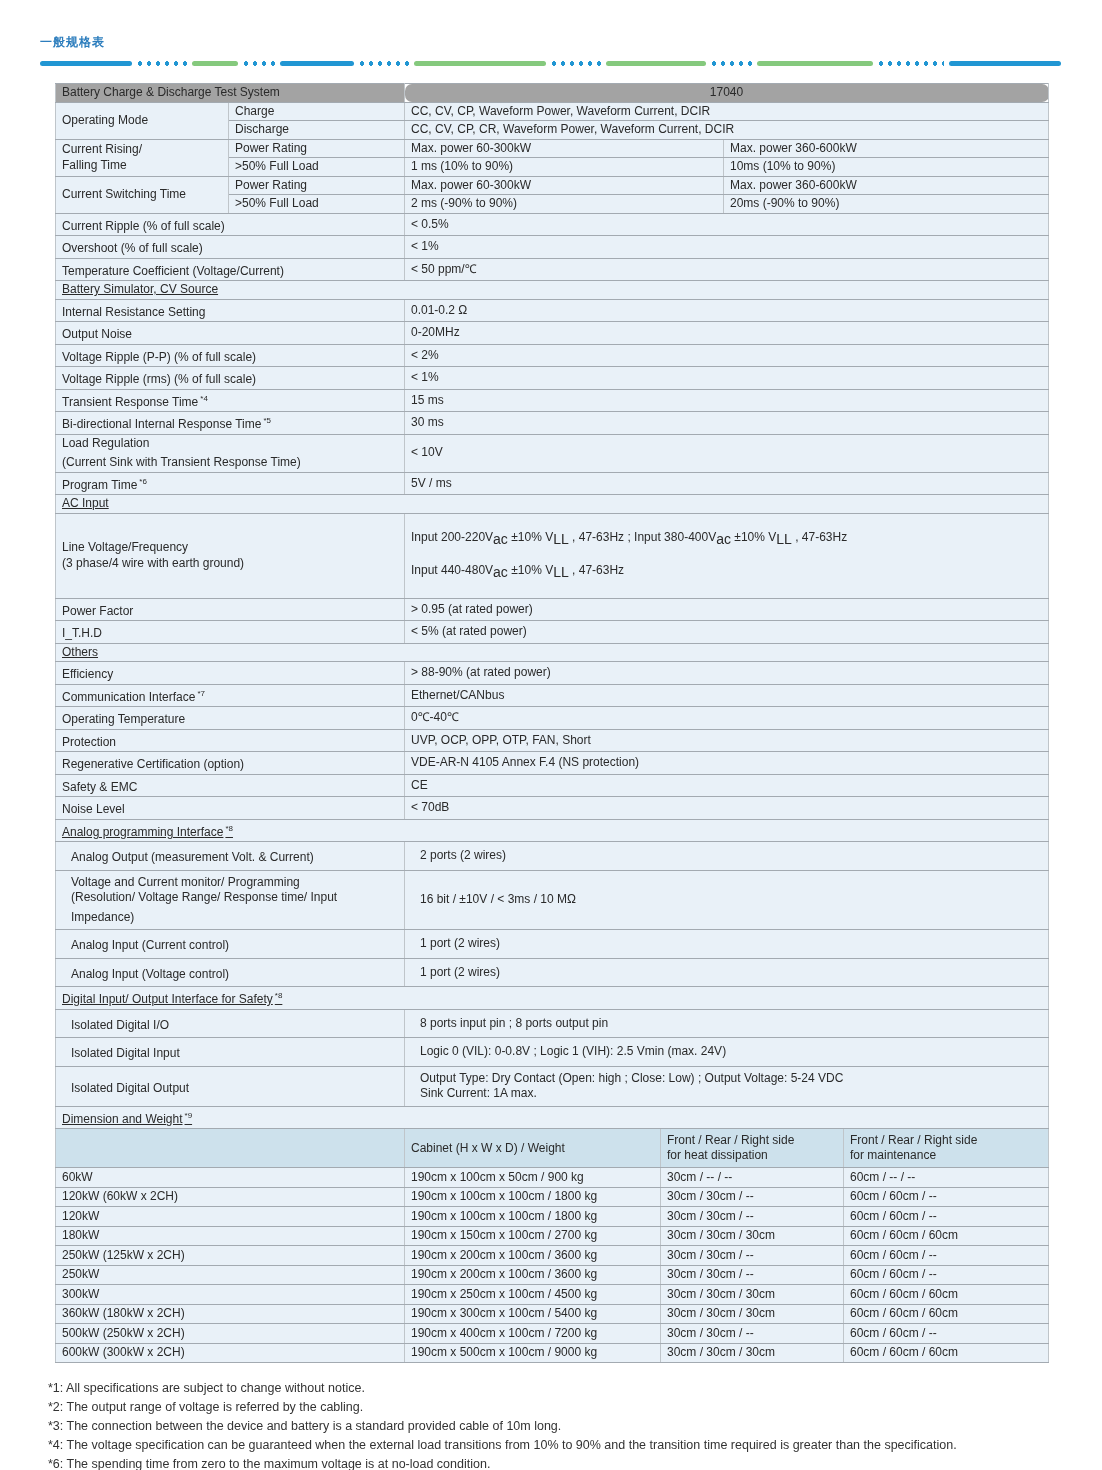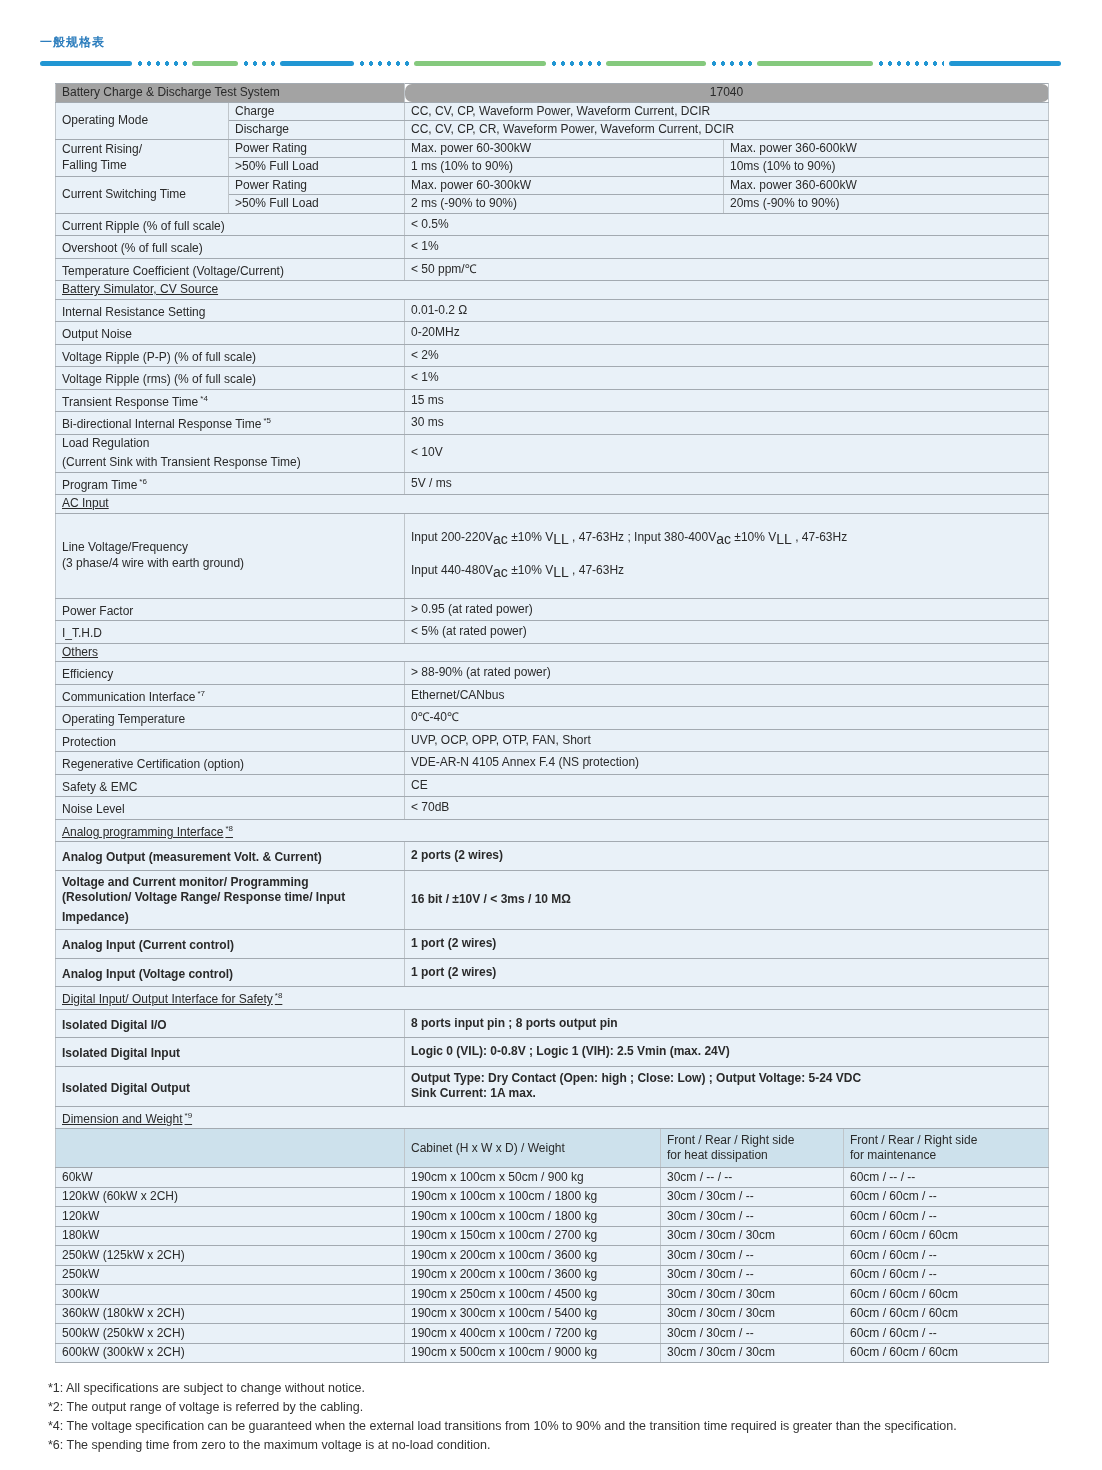--- a/index.html
+++ b/index.html
@@ -17,21 +17,21 @@
   
   table.spec{border-collapse:collapse;table-layout:fixed;width:993px;margin:17px 0 0 15px;
     font-size:12px;border:1px solid #8f969d;}
   table.spec td{background:#e9f1f8;border-top:1px solid #a3aab1;border-bottom:1px solid #a3aab1;
     border-left:1px solid #bfc5ca;border-right:1px solid #bfc5ca;
     padding:1px 6px;line-height:15.5px;vertical-align:middle;white-space:pre-line;overflow:hidden;}
   tr.inner td{border-top-color:#ccd2d7;}
   tr.hdr td{background:#a3a3a3;}
   td.center{text-align:center;border-radius:7px;}
   td.section{background:#b7dbe9;padding:2px 6px;text-decoration:underline;}
-  tbody.pad td{padding:4px 6px;font-weight:bold;}
+  tbody.pad td{padding:4px 15px;}
   sup.fn{font-size:8px;margin-left:2px;}
   sub.sb{font-size:14px;}
   
   .fl{background-image:linear-gradient(#d8dfe5,#d8dfe5);background-repeat:no-repeat;
       background-size:1px 100%;background-position:172px 0;}
   .fv{background-image:linear-gradient(#d8dfe5,#d8dfe5),linear-gradient(#d8dfe5,#d8dfe5),
       linear-gradient(#d8dfe5,#d8dfe5),linear-gradient(#d8dfe5,#d8dfe5);
       background-repeat:no-repeat;background-size:1px 100%,1px 100%,1px 100%,1px 100%;
       background-position:255px 0,318px 0,438px 0,535px 0;}
   .fv1{background-image:linear-gradient(#d8dfe5,#d8dfe5);background-repeat:no-repeat;
@@ -409,20 +409,21 @@
         </tr>
       </tbody>
   </table>
 
   <div class="notes">
 
       <div class="note">*1: All specifications are subject to change without notice.</div>
 
       <div class="note">*2: The output range of voltage is referred by the cabling.</div>
 
+      <div class="note">*3: The connection between the device and battery is a standard provided cable of 10m long.</div>
 
       <div class="note">*4: The voltage specification can be guaranteed when the external load transitions from 10% to 90% and the transition time required is greater than the specification.</div>
 
 
       <div class="note">*6: The spending time from zero to the maximum voltage is at no-load condition.</div>
 
     </div>
 
 </div>
 

